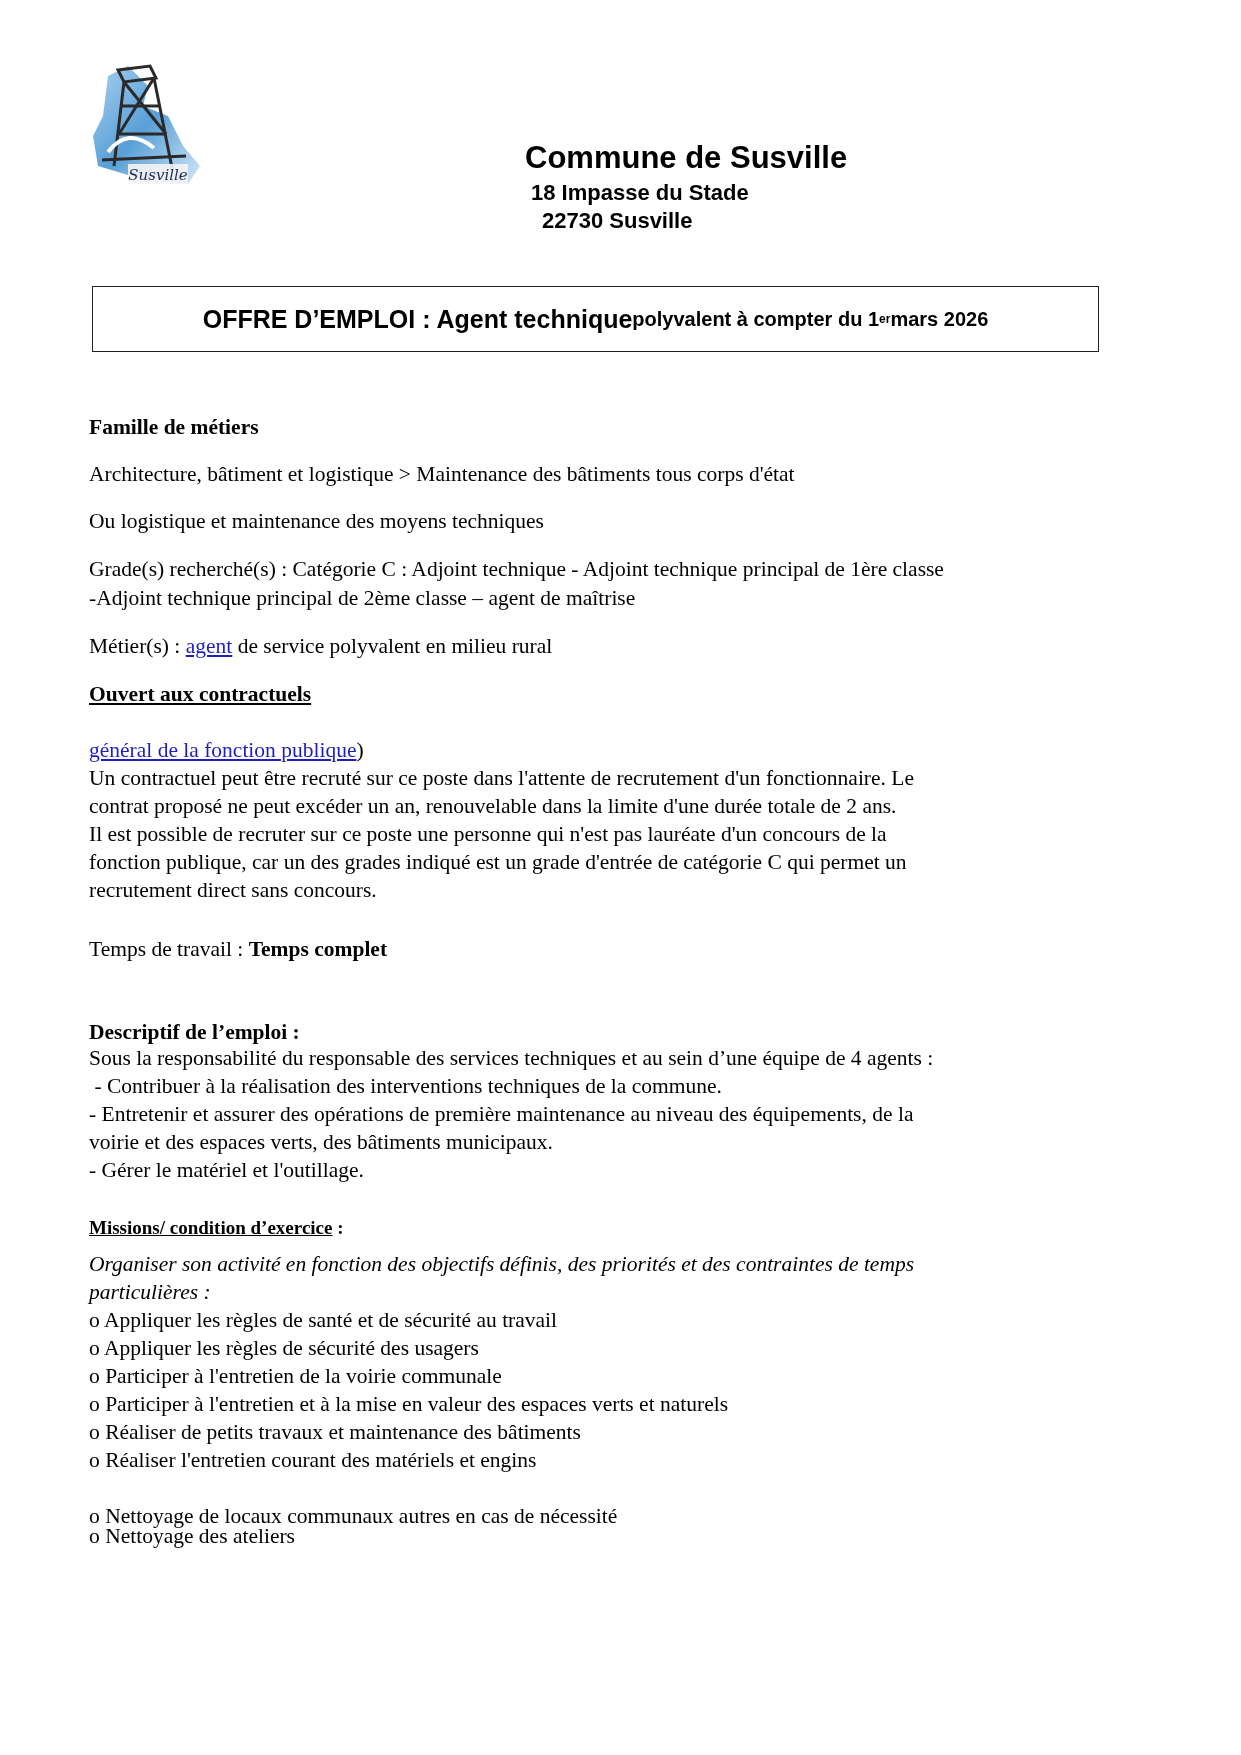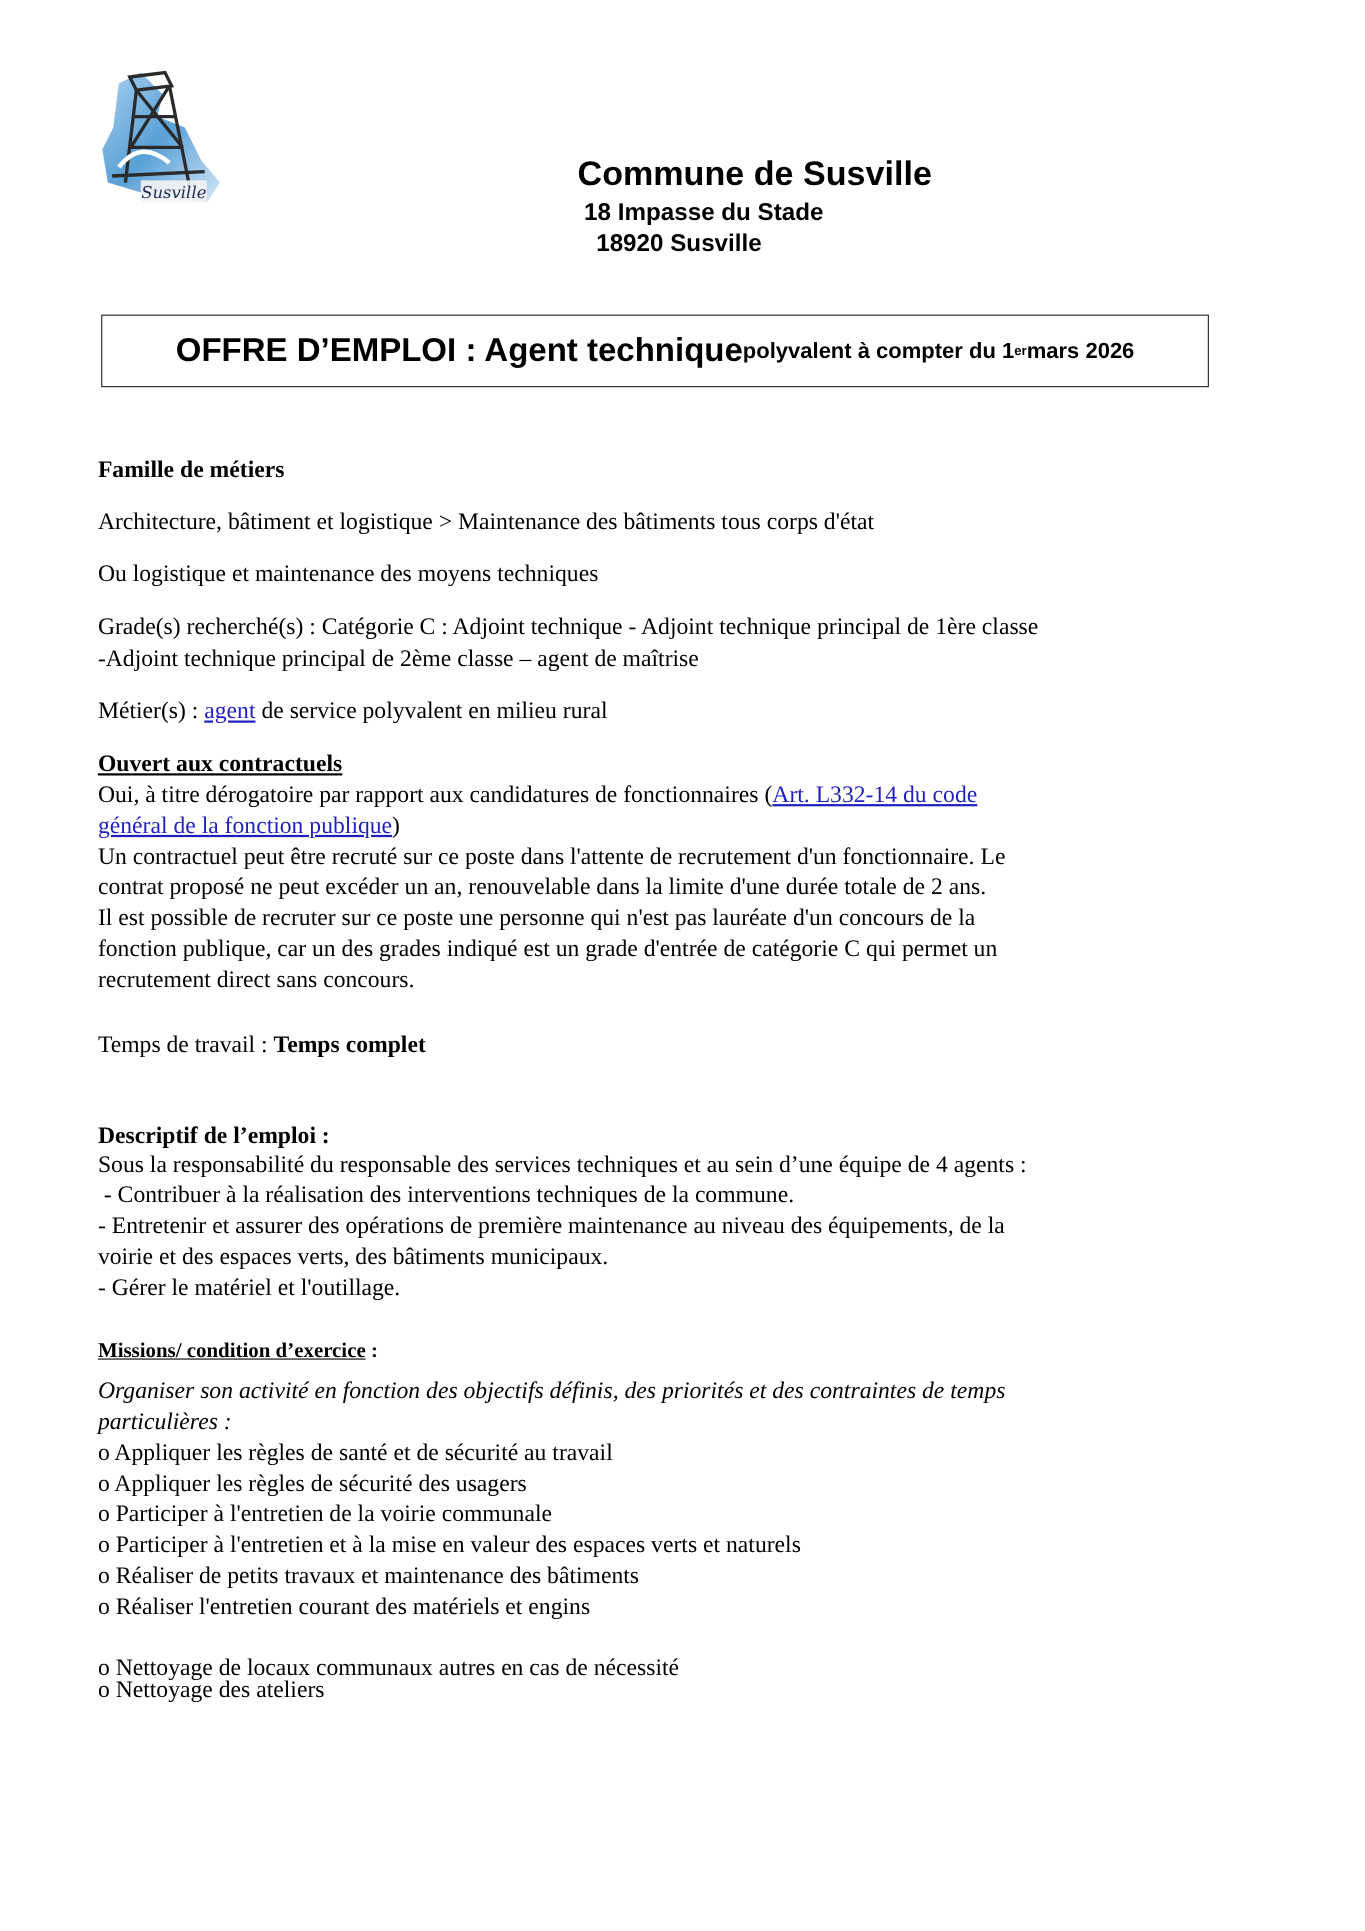--- a/index.html
+++ b/index.html
@@ -11,21 +11,21 @@
 
     
     .hdr { position: absolute; font-family: "Liberation Sans", sans-serif; font-weight: bold; color: #000; white-space: nowrap; }
     .hdr-title { left: 481px; top: 140px; font-size: 31px; margin-left: 44px; }
     .hdr-addr1 { left: 531px; top: 180px; font-size: 22px; }
     .hdr-addr2 { left: 542px; top: 208px; font-size: 22px; }
 
     
     .offer-box { position: absolute; left: 92px; top: 286px; width: 1007px; height: 66px; border: 1.5px solid #222; box-sizing: border-box;
                  display: flex; align-items: center; justify-content: center; font-family: "Liberation Sans", sans-serif; font-weight: bold; white-space: nowrap; }
-    .offer-box .big { font-size: 30px; text-align: center; }
+    .offer-box .big { font-size: 25px; text-align: center; }
     .offer-box .small { font-size: 20px; }
     .offer-box sup { font-size: 12px; vertical-align: 9px; }
 
     
     .t { position: absolute; left: 89px; font-family: "Liberation Serif", serif; font-size: 21.5px; line-height: 29px; color: #000; white-space: nowrap; }
     .b { font-weight: bold; }
     .u { text-decoration: underline; }
     .i { font-style: italic; }
     a.lnk { color: #1a0dab; color: #1f1fbf; text-decoration: underline; }
     .small-h { font-size: 19px; text-align: right; }
@@ -56,44 +56,41 @@
         <path d="M14 104 L98 100"></path>
       </g>
       <path d="M20 96 Q40 70 66 92" stroke="#ffffff" stroke-width="4" fill="none"></path>
       <rect x="40" y="108" width="60" height="20" fill="#f4f4f4" opacity="0.9"></rect>
       <text x="70" y="124" font-family="DejaVu Serif, serif" font-style="italic" font-size="15" fill="#1c2a55" text-anchor="middle">Susville</text>
     </svg>
   </div>
 
   <div class="hdr hdr-title">Commune de Susville</div>
   <div class="hdr hdr-addr1">18 Impasse du Stade</div>
-  <div class="hdr hdr-addr2">18920 Susville</div>
+  <div class="hdr hdr-addr2">22730 Susville</div>
 
   <div class="offer-box">
     <span class="big">OFFRE D’EMPLOI : Agent technique</span>
       <span class="small"> polyvalent à compter du 1</span>
       <sup>er</sup>
       <span class="small"> mars 2026</span>
   </div>
 
   <div class="t b" style="top:413px;">Famille de métiers</div>
   <div class="t" style="top:507px;">Ou logistique et maintenance des moyens techniques</div>
   <div class="t" style="top:460px;">Architecture, bâtiment et logistique &gt; Maintenance des bâtiments tous corps d'état</div>
 
   <div class="t" style="top:555px;">Grade(s) recherché(s) : Catégorie C : Adjoint technique - Adjoint technique principal de 1ère classe</div>
   <div class="t" style="top:584px;">-Adjoint technique principal de 2ème classe – agent de maîtrise</div>
 
   <div class="t" style="top:632px;">
     <span>Métier(s) : </span><a class="lnk" href="#">agent</a><span> de service polyvalent en milieu rural</span>
   </div>
 
   <div class="t b u" style="top:680px;">Ouvert aux contractuels</div>
-  <div class="t" style="top:708px;">
-    <span>Oui, à titre dérogatoire par rapport aux candidatures de fonctionnaires (</span><a class="lnk" href="#">Art. L332-14 du code</a>
-  </div>
   <div class="t" style="top:736px;">
     <a class="lnk" href="#">général de la fonction publique</a><span>)</span>
   </div>
   <div class="t" style="top:764px;">Un contractuel peut être recruté sur ce poste dans l'attente de recrutement d'un fonctionnaire. Le</div>
   <div class="t" style="top:792px;">contrat proposé ne peut excéder un an, renouvelable dans la limite d'une durée totale de 2 ans.</div>
   <div class="t" style="top:820px;">Il est possible de recruter sur ce poste une personne qui n'est pas lauréate d'un concours de la</div>
   <div class="t" style="top:848px;">fonction publique, car un des grades indiqué est un grade d'entrée de catégorie C qui permet un</div>
   <div class="t" style="top:876px;">recrutement direct sans concours.</div>
 
   <div class="t" style="top:935px;">

